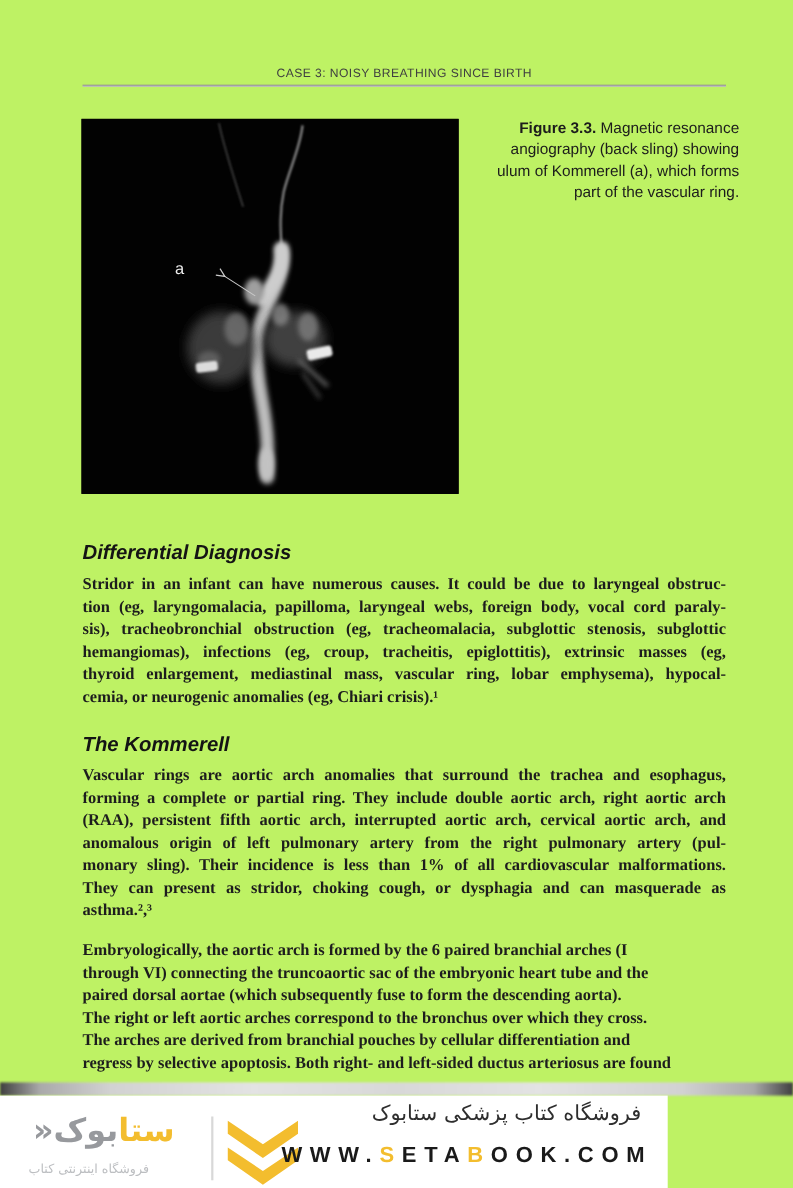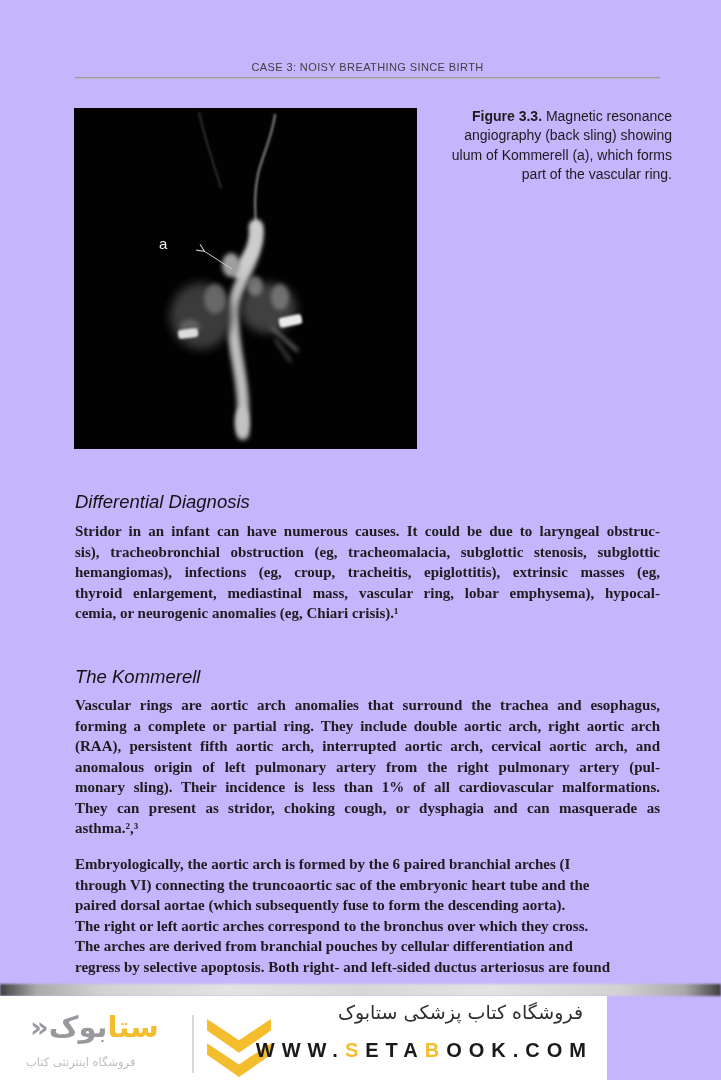--- a/index.html
+++ b/index.html
@@ -1,33 +1,33 @@
 <!DOCTYPE html>
 <html style="--accent: #F3BD2E; --logogray: #97999D; --logolight: #BCBEC1; --ink: #1D1D1D;"><head>
 <meta charset="utf-8">
 <style>
   html,body{margin:0;padding:0;background:#e9e9e9;}
-  .page{position:relative;width:721px;height:1080px;background:#c4b5fd;overflow:hidden;
+  .page{position:relative;width:721px;height:1080px;background:#bef264;overflow:hidden;
         font-family:"Liberation Serif",serif;color:#1d1d1d;}
 
   
   .running-title{position:absolute;top:61px;left:75px;width:585px;text-align:center;
     font-family:"Liberation Sans",sans-serif;font-size:11px;letter-spacing:.4px;color:#404040;}
   .head-rule{position:absolute;top:77px;left:75px;width:585px;height:2px;
     background:linear-gradient(#8c8c8c,#c6c6c6);}
 
   
   .mri{position:absolute;top:108px;left:74px;width:343px;height:341px;background:#000;}
   .caption{position:absolute;top:107px;left:420px;width:252px;
     font-family:"Liberation Sans",sans-serif;font-size:14px;line-height:19.4px;color:#1c1c1c;text-align:right;}
   .cap-label{font-weight:bold;}
 
   
   .sec-heading{position:absolute;left:75px;font-family:"Liberation Sans",sans-serif;
-    font-style:italic;font-weight:normal;font-size:18.5px;color:#141414;text-align:right;}
+    font-style:italic;font-weight:bold;font-size:18.5px;color:#141414;text-align:right;}
   #hd1{top:491px;} #hd2{top:666px;}
   .para{position:absolute;left:75px;width:585px;font-size:15px;line-height:20.5px;color:#1d1d1d;font-weight:bold;}
   #p1{top:521px;} #p2{top:695px;} #p3{top:854px;}
   .bl{text-align:justify;}
   .bl.j{text-align-last:justify;}
 
   
   .footer-shadow{position:absolute;top:984px;left:0;width:721px;height:12px;
     background:linear-gradient(to right,#3f3f3f,#a9a9a9 5%,#d2d2d2 14%,#e3e3e3 32%,#d8d8d8 50%,#e3e3e3 68%,#d2d2d2 86%,#a9a9a9 95%,#3f3f3f);
     filter:blur(1.2px);}
@@ -105,20 +105,21 @@
   <div class="caption">
     <div><span class="cap-label">Figure 3.3.</span><span> Magnetic resonance</span></div>
     <div>angiography (back sling) showing</div>
     <div>ulum of Kommerell (a), which forms</div>
     <div>part of the vascular ring.</div>
   </div>
 
   <div id="hd1" class="sec-heading">Differential Diagnosis</div>
   <div id="p1" class="para">
     <div class="bl j">Stridor in an infant can have numerous causes. It could be due to laryngeal obstruc-</div>
+    <div class="bl j">tion (eg, laryngomalacia, papilloma, laryngeal webs, foreign body, vocal cord paraly-</div>
     <div class="bl j">sis), tracheobronchial obstruction (eg, tracheomalacia, subglottic stenosis, subglottic</div>
     <div class="bl j">hemangiomas), infections (eg, croup, tracheitis, epiglottitis), extrinsic masses (eg,</div>
     <div class="bl j">thyroid enlargement, mediastinal mass, vascular ring, lobar emphysema), hypocal-</div>
     <div class="bl">cemia, or neurogenic anomalies (eg, Chiari crisis).¹</div>
   </div>
 
   <div id="hd2" class="sec-heading">The Kommerell</div>
   <div id="p2" class="para">
     <div class="bl j">Vascular rings are aortic arch anomalies that surround the trachea and esophagus,</div>
     <div class="bl j">forming a complete or partial ring. They include double aortic arch, right aortic arch</div>

